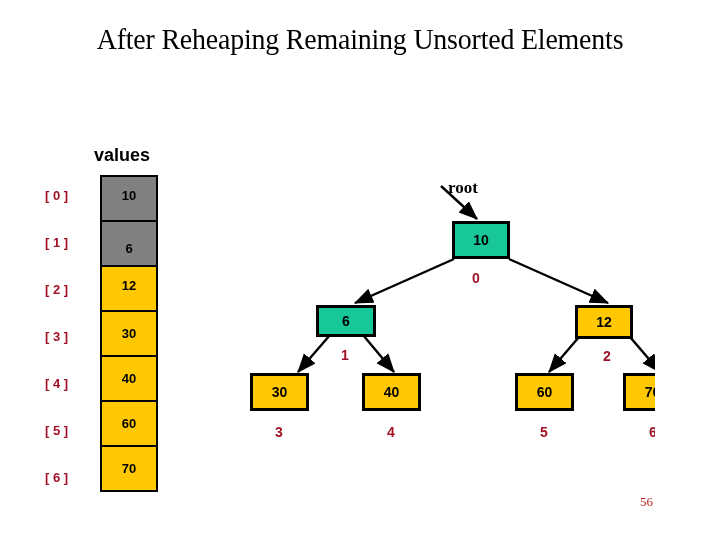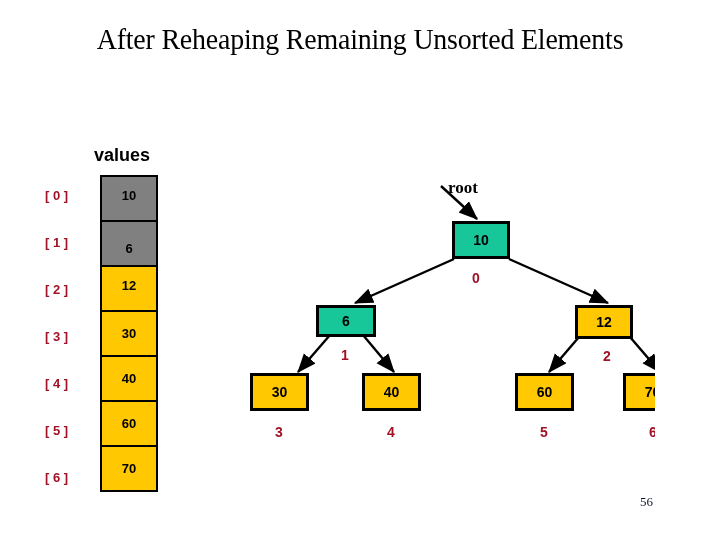--- a/index.html
+++ b/index.html
@@ -126,21 +126,21 @@
     margin-left: 44px;
   }
 
   
   #page-number {
     position: absolute;
     left: 640px;
     top: 494px;
     font-family: "Liberation Serif", serif;
     font-size: 13px;
-    color: #0f172a;
+    color: #b91c1c;
   }
 </style>
 </head>
 <body>
 
 <div id="slide">
 
   <div id="slide-title">After Reheaping Remaining Unsorted Elements</div>
 
   <div id="array-label">values</div>

